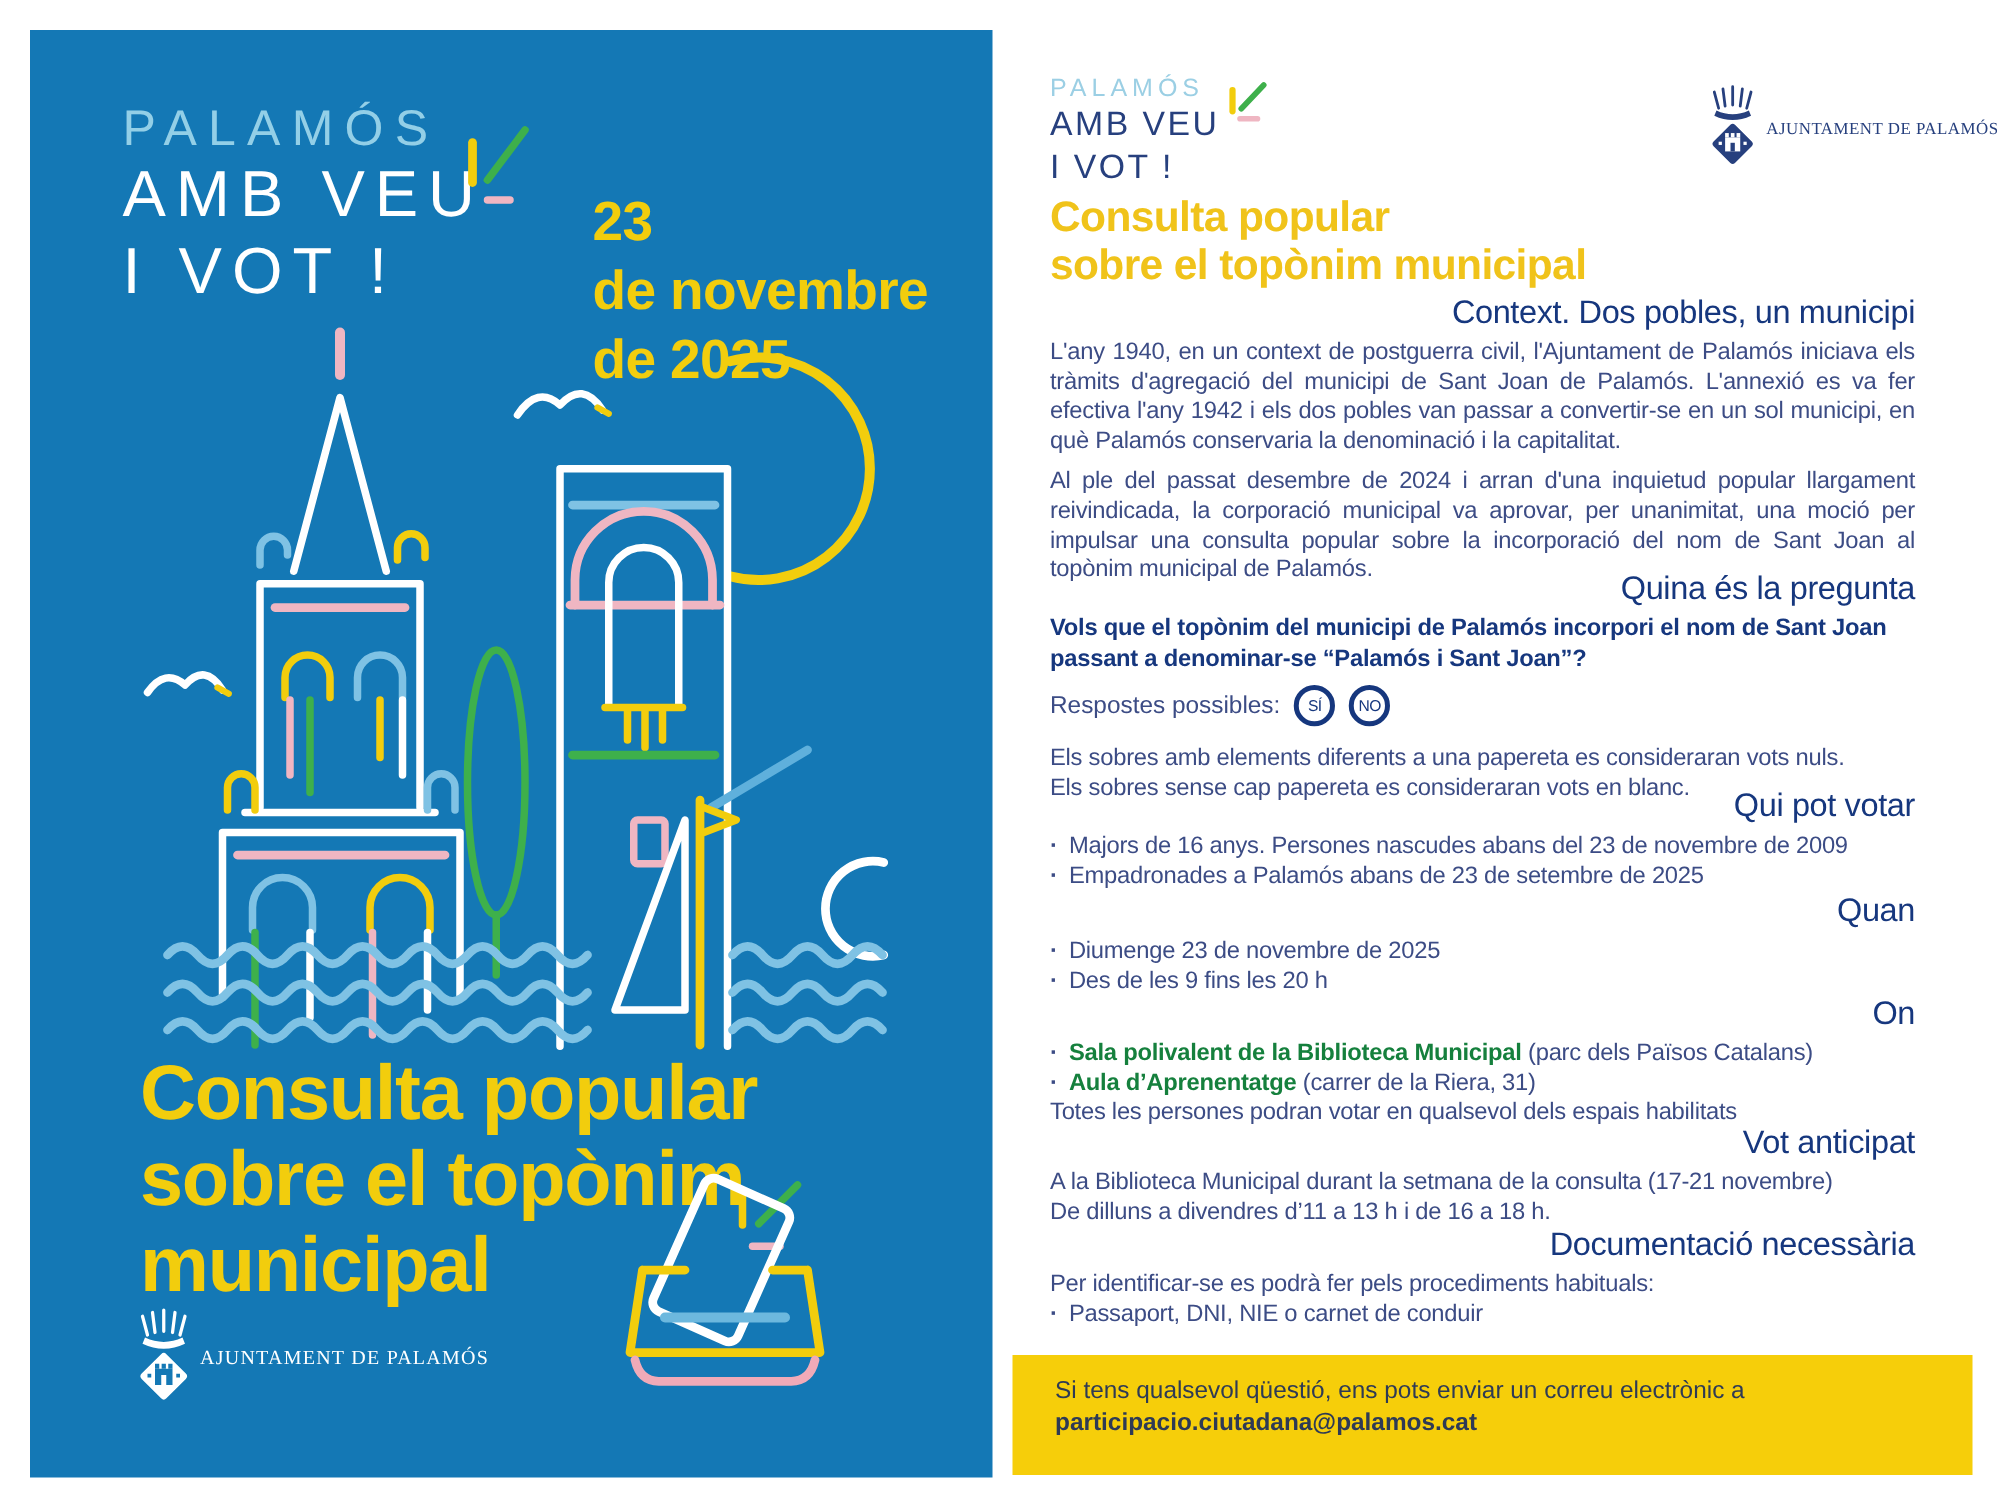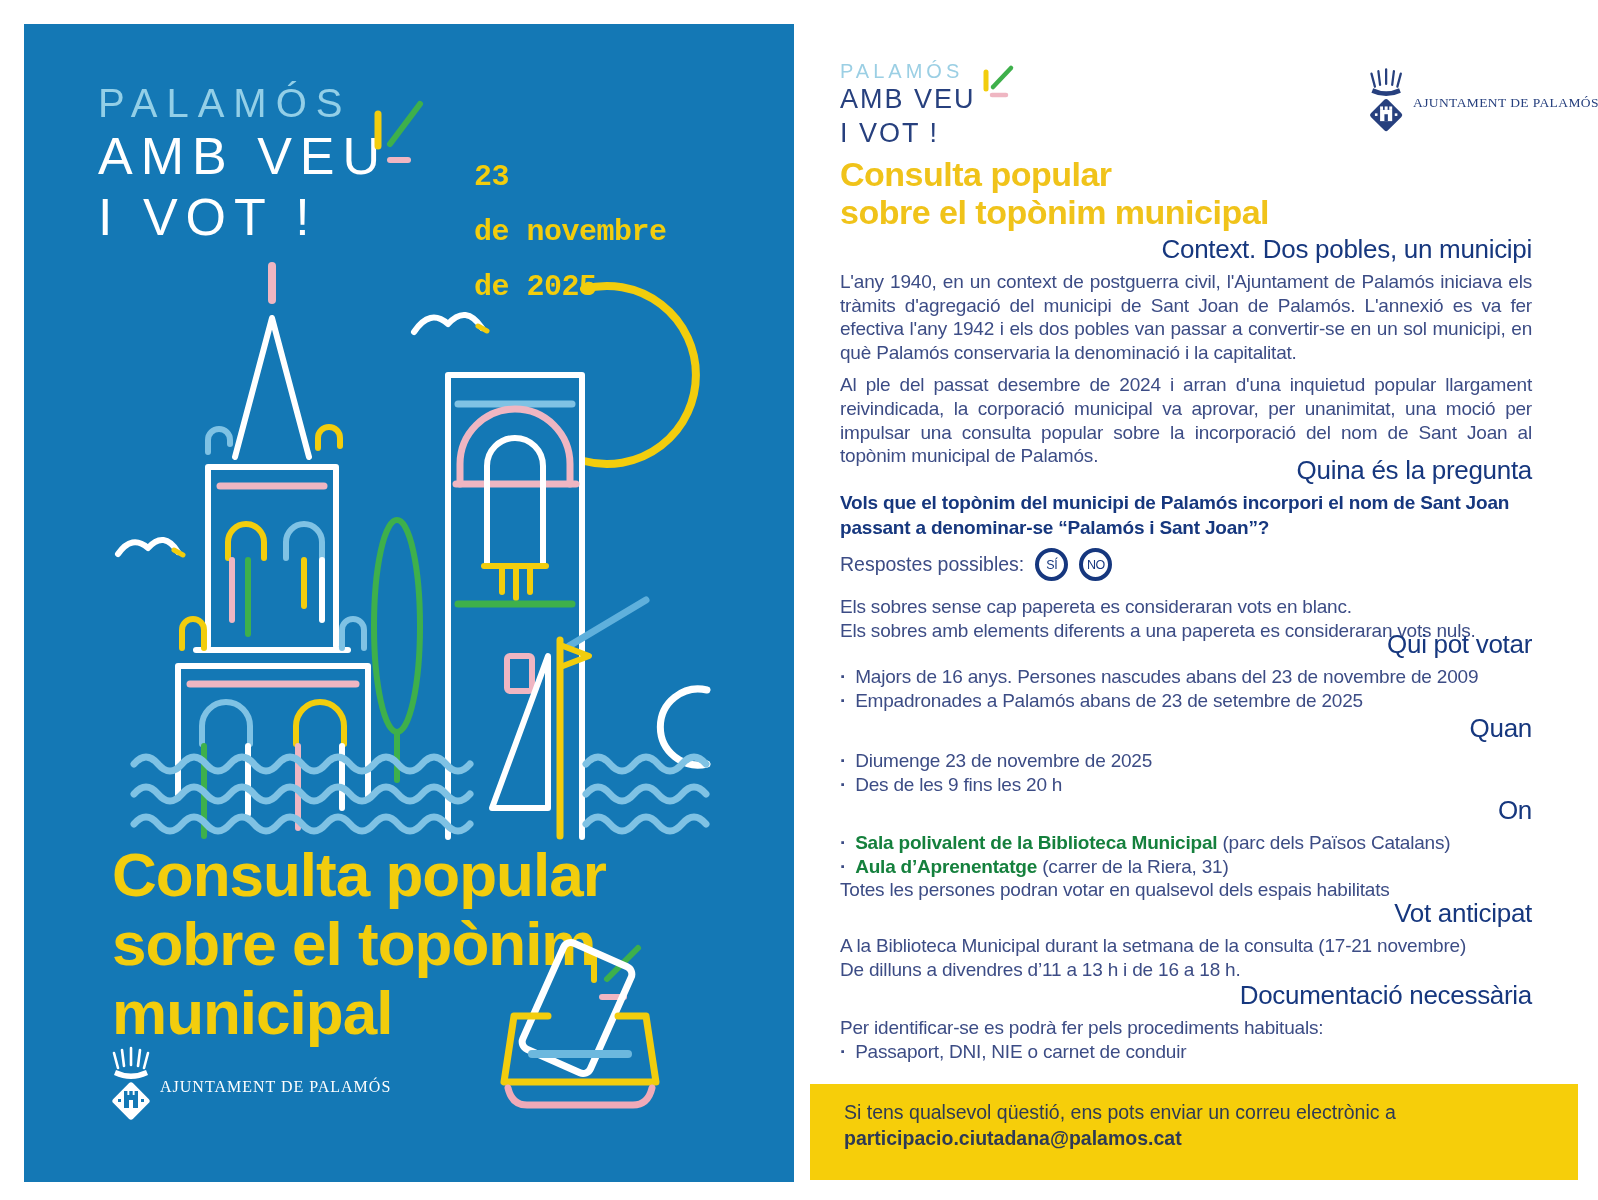--- a/index.html
+++ b/index.html
@@ -6,21 +6,21 @@
   .page{position:relative;width:1598px;height:1200px;background:#fff;overflow:hidden;
         font-family:"Liberation Sans",sans-serif;}
 
   
   .poster{position:absolute;left:24px;top:24px;width:770px;height:1158px;background:#1478b5;}
   .p-brand{position:absolute;left:74px;top:56px;}
   .p-brand .l1{font-size:40px;letter-spacing:9px;color:#93cfe7;line-height:46px;}
   .p-brand .l2,.p-brand .l3{font-size:52px;letter-spacing:8px;color:#ffffff;line-height:61px;}
   .p-decor{position:absolute;left:344px;top:76px;width:64px;height:70px;}
   .p-date{position:absolute;left:450px;top:126px;color:#f2cd0d;font-weight:800;
-          font-size:30px;line-height:55px;letter-spacing:-0.5px;font-family:Liberation Mono, monospace;}
+          font-size:44px;line-height:55px;letter-spacing:-0.5px;}
   .p-illu{position:absolute;left:66px;top:228px;width:660px;height:630px;}
   .p-title{position:absolute;left:88px;top:816px;color:#f2cd0d;font-weight:800;
            font-size:62px;line-height:69px;letter-spacing:-1px;}
   .p-ballot{position:absolute;left:446px;top:900px;width:280px;height:230px;}
   .p-crest{position:absolute;left:86px;top:1022px;display:flex;align-items:center;gap:6px;}
   .p-crest .crest-text{color:#ffffff;font-family:"Liberation Serif",serif;
            font-size:16px;letter-spacing:1px;white-space:nowrap;}
 
   
   .flyer{position:absolute;left:840px;top:0;width:692px;height:1200px;}
@@ -234,22 +234,22 @@
     </div>
 
     <div class="sec s-quina">
       <h3 class="sec-h">Quina és la pregunta</h3>
       <div class="q-bold">Vols que el topònim del municipi de Palamós incorpori el nom de Sant Joan passant a denominar-se “Palamós i Sant Joan”?</div>
       <div class="answers">
         <span>Respostes possibles:</span>
         <span class="opt">SÍ</span>
         <span class="opt">NO</span>
       </div>
+      <div class="note-line">Els sobres amb elements diferents a una papereta es consideraran vots nuls.</div>
       <div class="note-line">Els sobres sense cap papereta es consideraran vots en blanc.</div>
-      <div class="note-line">Els sobres amb elements diferents a una papereta es consideraran vots nuls.</div>
     </div>
 
     <div class="sec s-qui">
       <h3 class="sec-h">Qui pot votar</h3>
       <div class="bullet-line">
         <span class="b">·</span>
         <span>Majors de 16 anys. Persones nascudes abans del 23 de novembre de 2009</span>
       </div>
       <div class="bullet-line">
         <span class="b">·</span>

